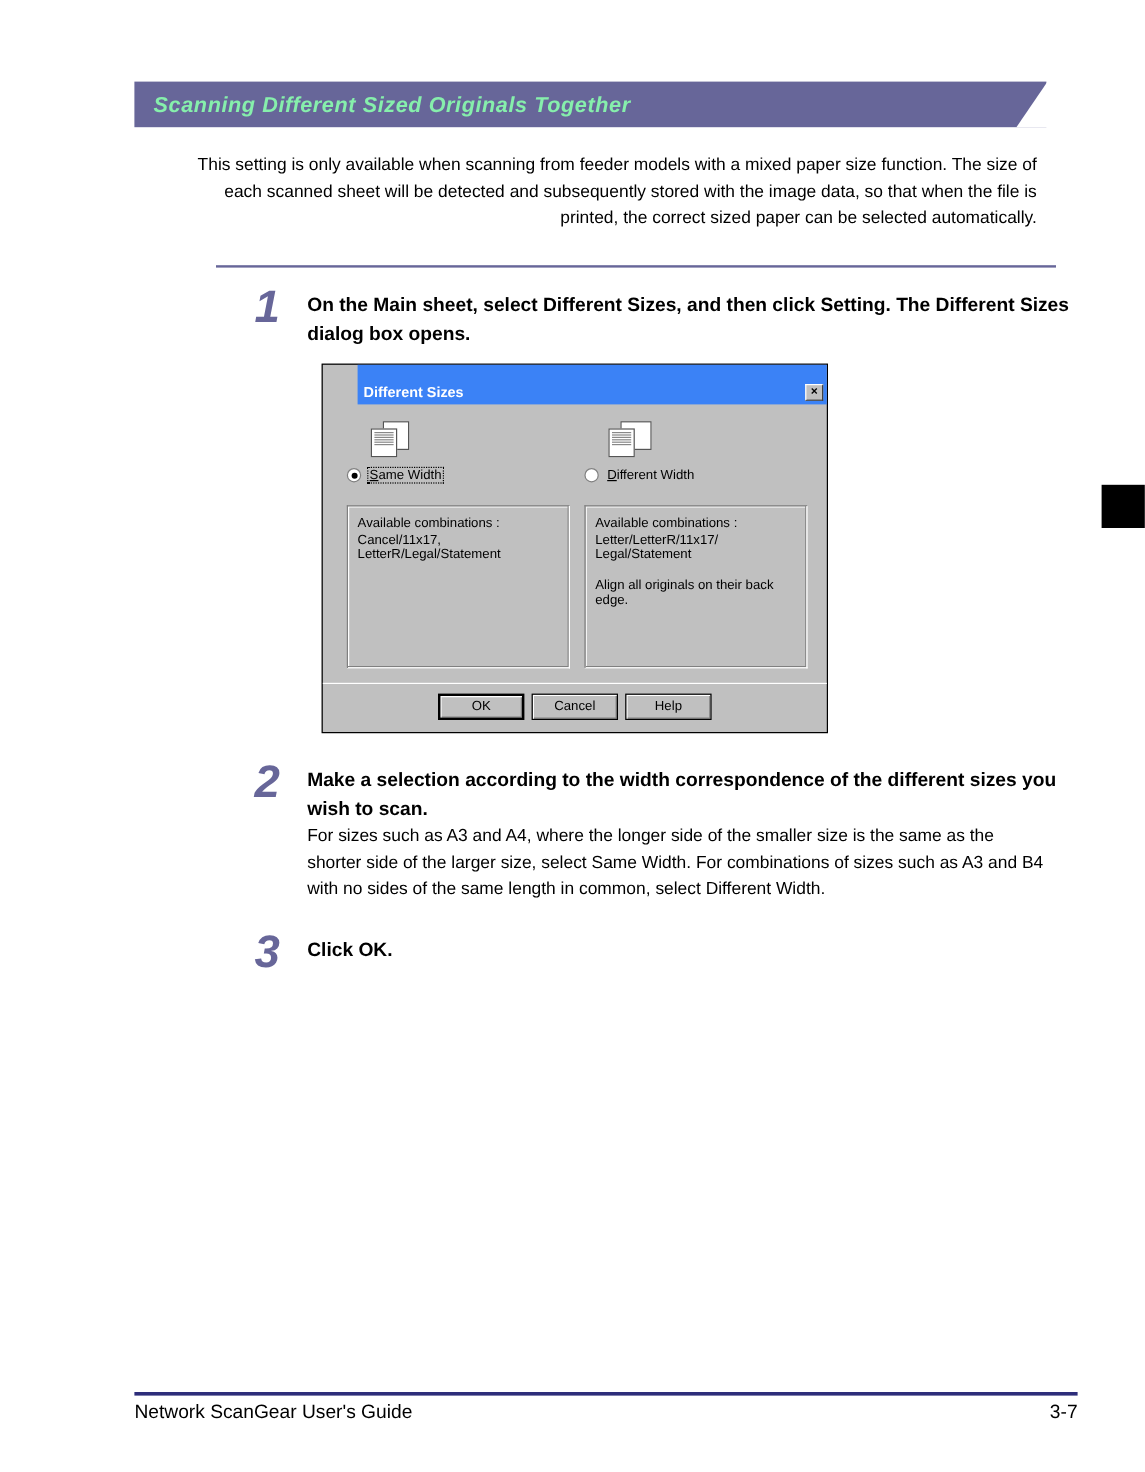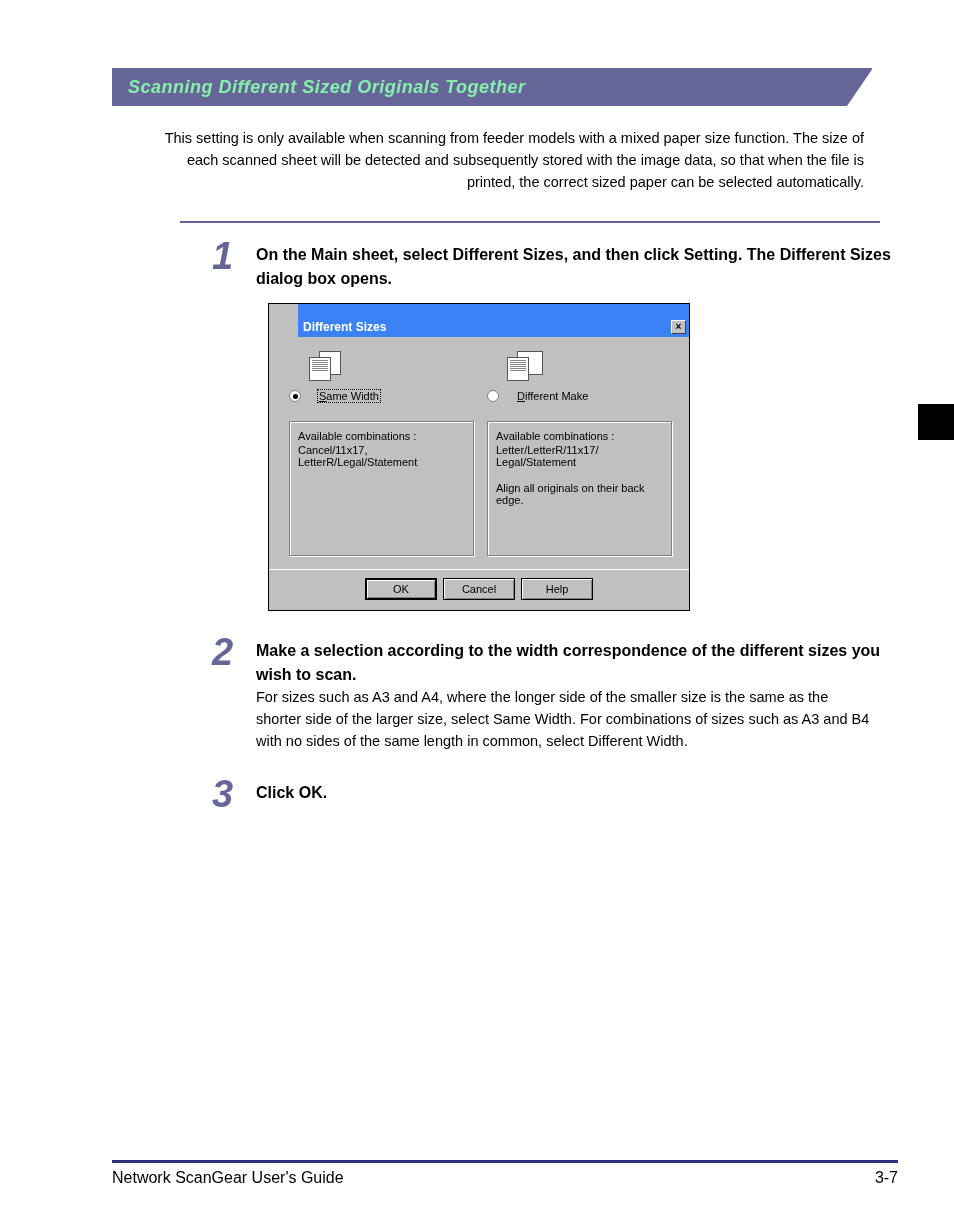--- a/index.html
+++ b/index.html
@@ -178,21 +178,21 @@
     gap: 1px;
     padding: 2px 2px;
   }
   .page-line {
     height: 1px;
     background: #888;
   }
   .radio-row {
     display: flex;
     align-items: center;
-    gap: 16px;
+    gap: 5px;
     margin-bottom: 18px;
   }
   .radio {
     width: 12px;
     height: 12px;
     border-radius: 50%;
     background: #fff;
     border: 1px solid #808080;
     display: flex;
     align-items: center;
@@ -332,21 +332,21 @@
               <div class="page-line"></div>
                 <div class="page-line"></div>
                 <div class="page-line"></div>
                 <div class="page-line"></div>
                 <div class="page-line"></div>
                 <div class="page-line"></div>
             </div>
           </div>
           <div class="radio-row">
             <div class="radio"></div>
-            <span class="radio-label"><u>D</u><span>ifferent Make</span></span>
+            <span class="radio-label"><u>D</u><span>ifferent Width</span></span>
           </div>
           <div class="group">
             <div class="combo-label">Available combinations :</div>
             <div class="combo-text">Letter/LetterR/11x17/</div>
             <div class="combo-text">Legal/Statement</div>
             <div class="align-note">Align all originals on their back</div>
             <div>edge.</div>
           </div>
         </div>
       </div>

